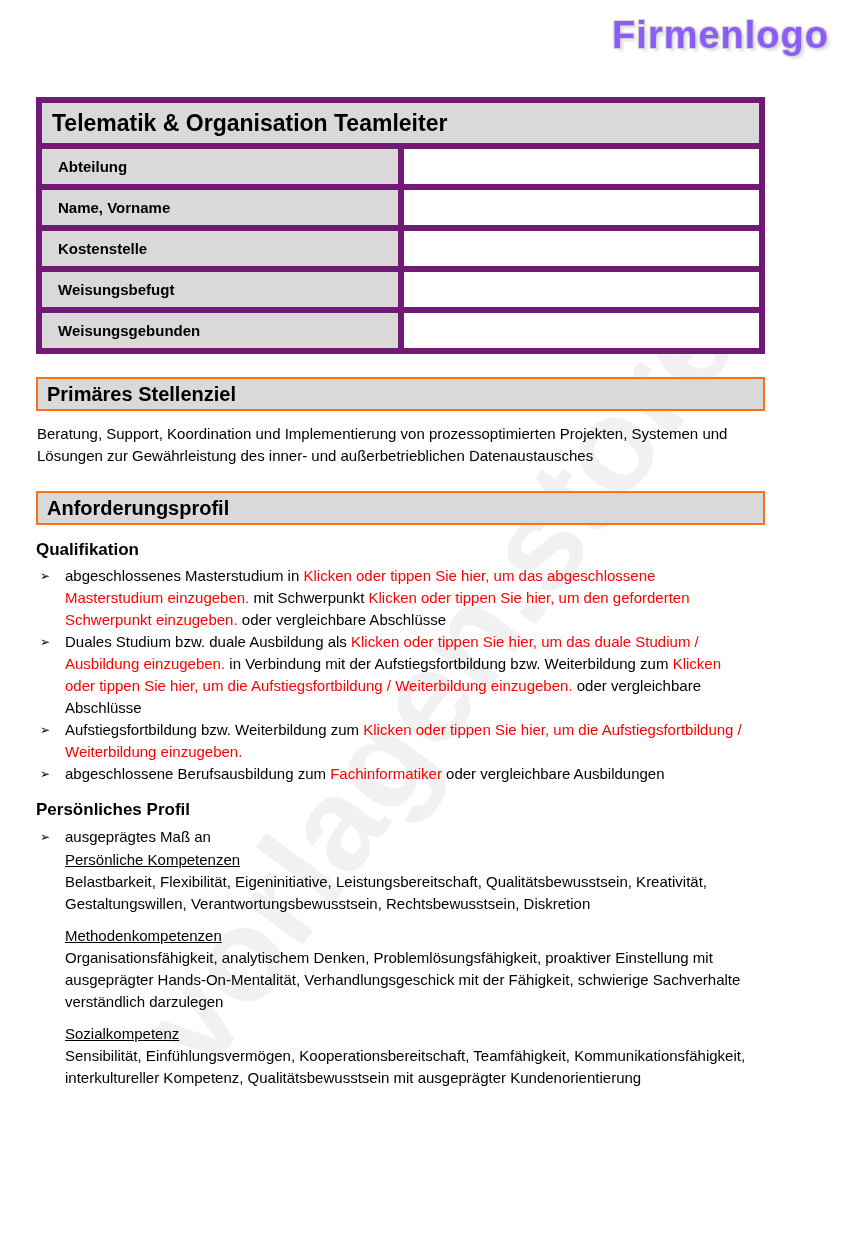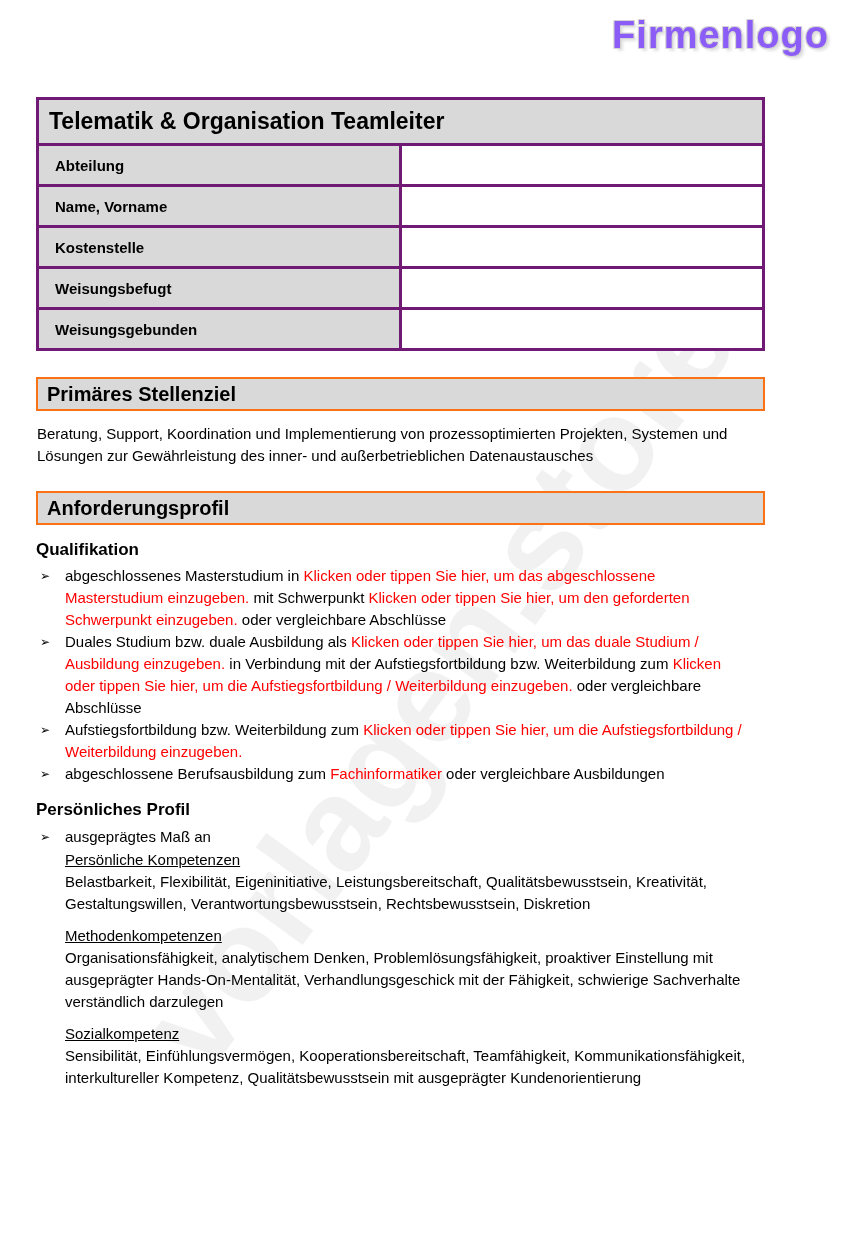--- a/index.html
+++ b/index.html
@@ -29,21 +29,21 @@
     transform:rotate(-54deg); transform-origin:0 50%;
     z-index:0; user-select:none;
   }
   .layer { position:absolute; inset:0; z-index:2; }
 
   
   table.jobtbl {
     position:absolute; left:36px; top:97px; width:729px;
     border-collapse:collapse; table-layout:fixed;
   }
-  table.jobtbl td { border:3px solid #701a75; }
+  table.jobtbl td { border:6px solid #701a75; }
   td.ttl {
     background:#d9d9d9; height:46px;
     font-size:23px; font-weight:bold; padding-left:10px;
   }
   td.lbl {
     background:#d9d9d9; width:256px; height:41px;
     font-size:15px; font-weight:bold; padding-left:16px;
   }
   td.val { background:#fff; }
 

